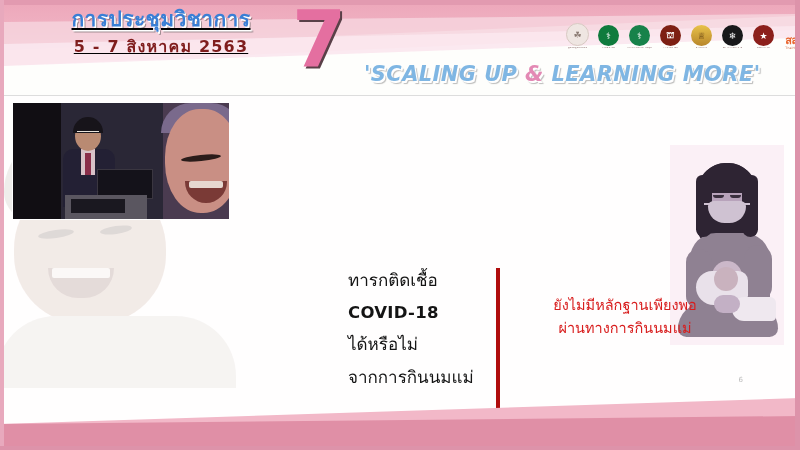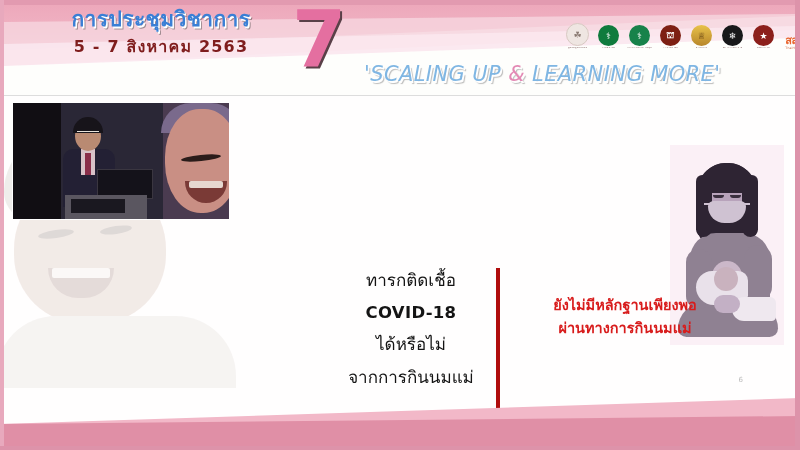--- a/index.html
+++ b/index.html
@@ -34,39 +34,39 @@
               clip-path:polygon(0 40px,100% 22px,100% 40px,0 78px);}
   .hdr-white{position:absolute;left:0;top:0;width:100%;height:92px;
              background:#fefefc;
              clip-path:polygon(0 62px,100% 34px,100% 92px,0 92px);}
 
   .hdr-rule{position:absolute;left:0;bottom:0;width:100%;height:1px;
             background:#dddddd;}
 
   
   .title-wrap{position:absolute;left:22px;top:2px;width:270px;text-align:center;
-              z-index:5;}
+              z-index:5;text-decoration:underline;}
   .t-line1{font-size:21px;font-weight:bold;color:#3a7fd5;
            letter-spacing:.4px;line-height:1.25;
            text-shadow:1.5px 1.5px 0 #ffffff, 2.5px 2.5px 0 rgba(60,60,60,.45);}
   .t-line2{font-size:21px;font-weight:bold;color:#2fa36a;
            letter-spacing:.4px;line-height:1.25;margin-top:-2px;
            text-shadow:1.5px 1.5px 0 #ffffff, 2.5px 2.5px 0 rgba(60,60,60,.45);}
   .t-date{font-size:16px;font-weight:bold;color:#7f1d1d;
           letter-spacing:1.2px;margin-top:2px;}
 
   
   .big7{position:absolute;left:288px;top:-4px;z-index:6;
         font-size:78px;font-weight:bold;color:#e46fa0;line-height:1;
         text-shadow:2px 2px 0 #5a4048;
         font-family:"DejaVu Sans","Liberation Sans",sans-serif;}
 
   
   .slogan{position:absolute;left:360px;top:58px;z-index:7;
-          font-size:21px;font-weight:normal;font-style:italic;
+          font-size:21px;font-weight:bold;font-style:italic;
           color:#7fb6e3;letter-spacing:.4px;white-space:nowrap;
           text-shadow:1.5px 1.5px 0 #ffffff,2.5px 2.5px 1px rgba(90,90,90,.4);}
   .slogan .amp{color:#e389b4;}
 
   
   .logos{position:absolute;left:560px;top:16px;z-index:8;
          display:flex;align-items:flex-end;gap:4px;}
   .logo{width:27px;height:30px;display:flex;flex-direction:column;
         align-items:center;justify-content:flex-end;}
   .logo .badge{width:21px;height:21px;border-radius:50%;
@@ -141,34 +141,34 @@
   .ph-tie{position:absolute;left:72px;top:50px;width:6px;height:22px;
           background:#8a2e4a;}
   .ph-laptop{position:absolute;left:84px;top:66px;width:56px;height:30px;
              background:#14121a;border:1px solid #3a3640;box-sizing:border-box;}
   .ph-podium{position:absolute;left:52px;top:92px;width:82px;height:26px;
              background:#5a5660;}
   .ph-podium2{position:absolute;left:58px;top:96px;width:54px;height:14px;
               background:#1a1820;}
 
   
-  .question{position:absolute;left:326px;top:168px;width:162px;
-            text-align:center;z-index:5;color:#141414;}
+  .question{position:absolute;left:344px;top:168px;width:162px;
+            z-index:5;color:#141414;}
   .q-line{font-size:17px;line-height:1.92;white-space:nowrap;}
   .q-line.en{font-weight:bold;font-size:16.5px;letter-spacing:.3px;}
 
   
   .divider{position:absolute;left:492px;top:172px;width:4px;height:140px;
            background:#b00d0d;z-index:6;}
 
   
   .answer{position:absolute;left:505px;top:198px;width:232px;
           text-align:center;z-index:7;color:#d81c1c;}
   .a-line{font-size:14.5px;line-height:1.62;white-space:nowrap;
-          font-weight:700;}
+          font-weight:400;}
 
   
   .illus{position:absolute;left:666px;top:49px;width:114px;height:200px;
          background:#fbf0f6;z-index:4;overflow:hidden;}
   .il-hair-back{position:absolute;left:26px;top:18px;width:62px;height:86px;
                 background:#2e2433;border-radius:32px 32px 26px 26px;}
   .il-face{position:absolute;left:38px;top:30px;width:38px;height:46px;
            background:#b8a3bb;border-radius:48% 48% 50% 50%;}
   .il-hairtop{position:absolute;left:30px;top:18px;width:54px;height:30px;
               background:#2e2433;border-radius:28px 28px 6px 6px;}

